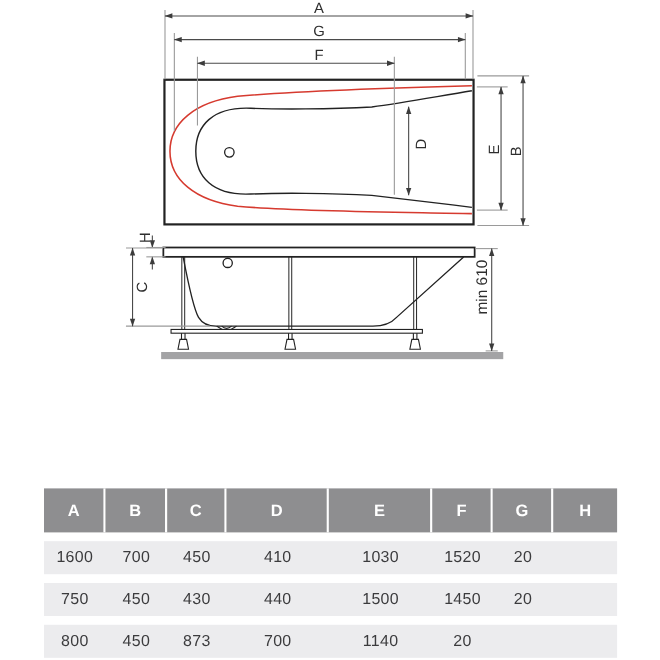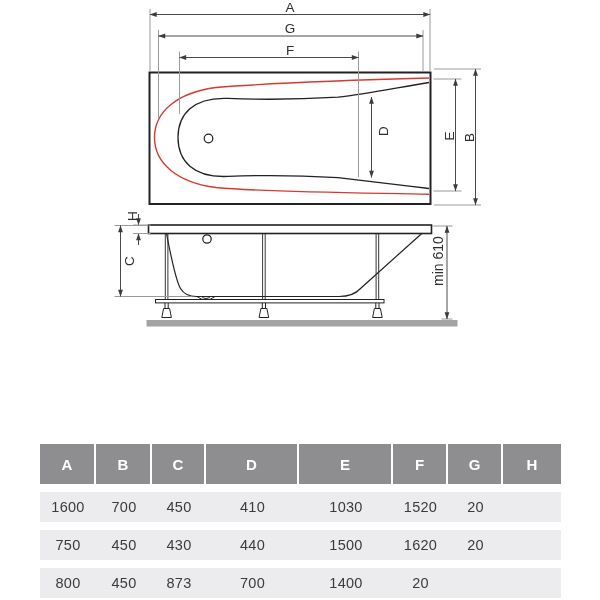--- a/index.html
+++ b/index.html
@@ -171,25 +171,25 @@
     <div class="td">1520</div>
     <div class="td">20</div>
   </div>
 
   <div class="trow">
     <div class="td">750</div>
     <div class="td">450</div>
     <div class="td">430</div>
     <div class="td">440</div>
     <div class="td">1500</div>
-    <div class="td">1620</div>
+    <div class="td">1450</div>
     <div class="td">20</div>
   </div>
 
   <div class="trow">
     <div class="td">800</div>
     <div class="td">450</div>
     <div class="td">873</div>
     <div class="td">700</div>
-    <div class="td">1400</div>
+    <div class="td">1140</div>
     <div class="td">20</div>
   </div>
 </div>
 
 </body></html>

